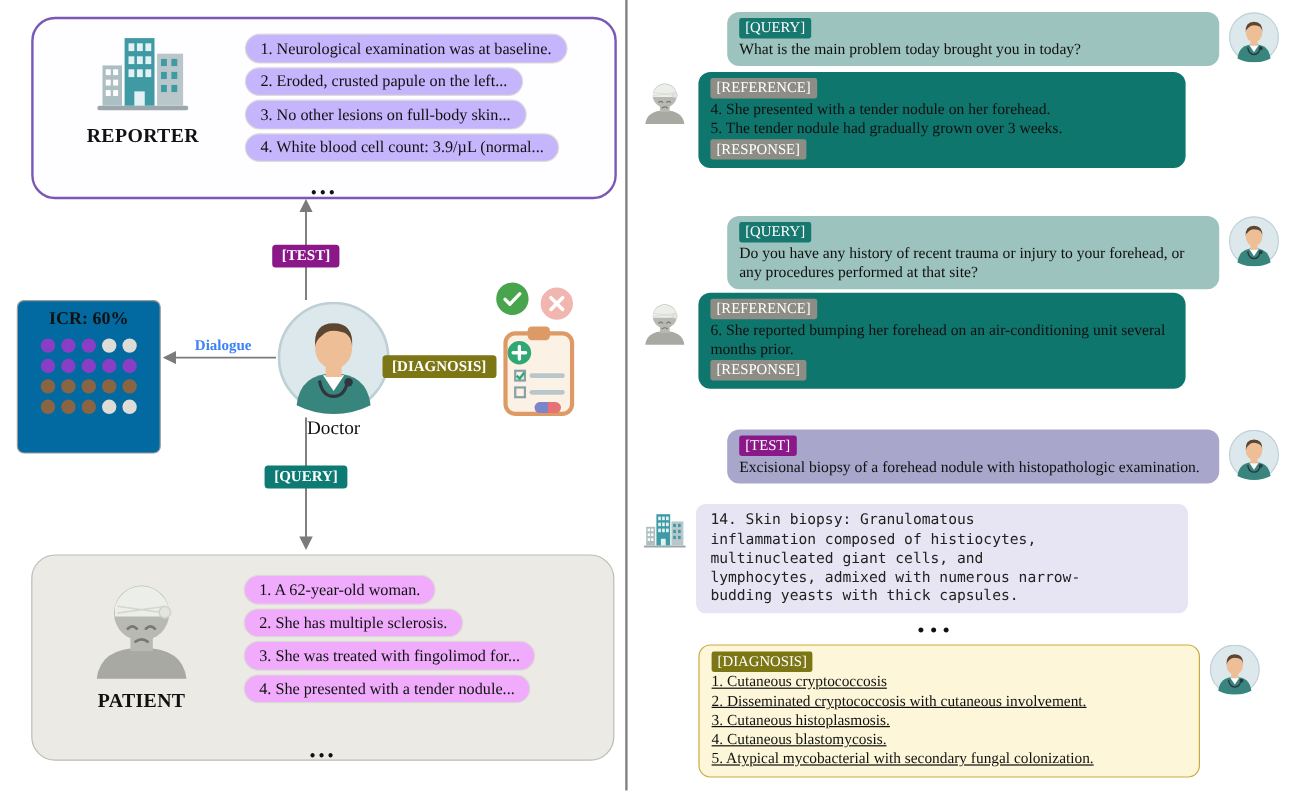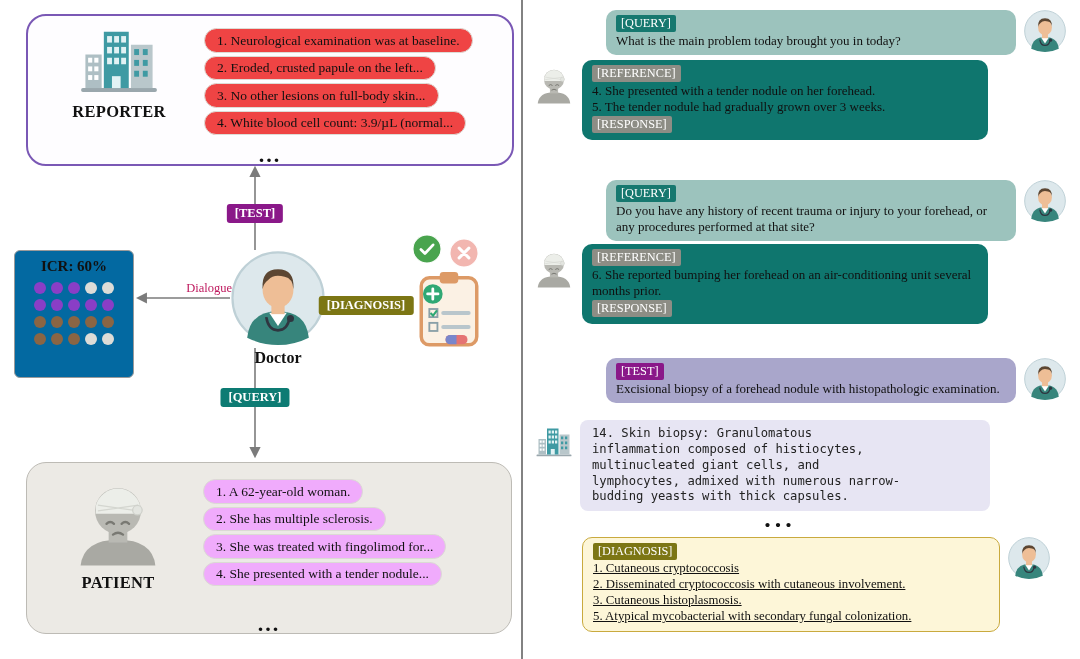--- a/index.html
+++ b/index.html
@@ -14,49 +14,49 @@
                 border:2px solid #7a58b5;border-radius:20px;background:#fefdff;}
   .patient-box{position:absolute;left:26px;top:462px;width:484px;height:170px;
                border:1.5px solid #bdbbb5;border-radius:20px;background:#eceae5;}
   .agent-col{position:absolute;left:20px;top:10px;width:142px;text-align:center;}
   .patient-box .agent-col{top:12px;}
   .agent-label{font-weight:bold;font-size:16.5px;margin-top:2px;letter-spacing:.3px;}
   .hospital-lg{width:78px;height:70px;}
   .patient-lg{width:92px;height:92px;}
   .pill-col{position:absolute;left:176px;top:9px;width:306px;}
   .patient-box .pill-col{top:13px;}
-  .pill{display:block;width:fit-content;max-width:300px;background:#ef4444;border:1px solid #dddcd6;
+  .pill{display:block;width:fit-content;max-width:300px;background:#c4b5fd;border:1px solid #dddcd6;
         border-radius:13px;padding:2.5px 12px;margin:3px 0;font-size:13.5px;line-height:1.3;
         white-space:nowrap;overflow:hidden;}
   .patient-box .pill{background:#f0abfc;border-color:#dbdad4;}
   .box-ellipsis{position:absolute;left:0;right:0;bottom:0px;text-align:center;
                 font-weight:bold;font-size:22px;letter-spacing:2px;line-height:18px;}
 
   .icr-box{position:absolute;left:14px;top:250px;width:118px;height:126px;background:#0369a1;
            border:1.5px solid #9a9a9a;border-radius:6px;text-align:center;}
   .icr-title{font-weight:bold;font-size:15px;margin-top:7px;}
   .icr-dots{margin-top:7px;}
   .dot-row{height:17px;display:flex;justify-content:center;gap:5px;}
   .dot{width:12px;height:12px;border-radius:50%;}
   .dot-purple{background:#8a3ec6;}
   .dot-brown{background:#8a6544;}
   .dot-gray{background:#dddcd7;}
 
   .doctor-wrap{position:absolute;left:231px;top:251px;width:94px;height:94px;}
   .doctor-wrap svg{width:94px;height:94px;}
   .doctor-label{position:absolute;left:231px;top:349px;width:94px;text-align:center;
-                font-weight:bold;font-size:16px;}
+                font-weight:normal;font-size:16px;}
 
   .edge-badge{position:absolute;transform:translateX(-50%);color:#fff;font-weight:bold;
               font-size:12.5px;padding:2px 8px;border-radius:3px;white-space:nowrap;}
   .badge-test{left:255px;top:204px;background:#8a1889;}
   .badge-query{left:255px;top:388px;background:#0d7b73;}
   .badge-diagnosis{left:366px;top:296px;background:#7c7614;}
-  .label-dialogue{position:absolute;left:140px;top:281px;width:92px;text-align:right;
-                  font-weight:normal;font-size:12.5px;color:#be185d;}
+  .label-dialogue{position:absolute;left:140px;top:281px;width:92px;text-align:center;
+                  font-weight:bold;font-size:12.5px;color:#3b82f6;}
 
   .check-wrap{position:absolute;left:412px;top:234px;width:30px;height:30px;}
   .cross-wrap{position:absolute;left:449px;top:238px;width:30px;height:30px;}
   .check-wrap svg,.cross-wrap svg{width:30px;height:30px;}
   .clipboard-wrap{position:absolute;left:412px;top:268px;width:74px;height:82px;}
   .clipboard-wrap svg{width:74px;height:82px;}
 
   
   .chat-row{position:absolute;display:flex;align-items:flex-start;gap:8px;}
   .row-doctor{right:14px;}
@@ -338,20 +338,21 @@
 
   <div class="chat-ellipsis">...</div>
 
   <div class="chat-row row-doctor" style="top:537px;right:30px;">
     <div class="bubble bubble-diagnosis">
       <div><span class="tag tag-diagnosis">[DIAGNOSIS]</span></div>
       <div>
           <div class="diag-line">1. Cutaneous cryptococcosis</div>
           <div class="diag-line">2. Disseminated cryptococcosis with cutaneous involvement.</div>
           <div class="diag-line">3. Cutaneous histoplasmosis.</div>
+          <div class="diag-line">4. Cutaneous blastomycosis.</div>
           <div class="diag-line">5. Atypical mycobacterial with secondary fungal colonization.</div>
         </div>
     </div>
     <svg class="avatar">
         <use href="#sym-doctor"></use>
       </svg>
   </div>
 
 </div>
 

